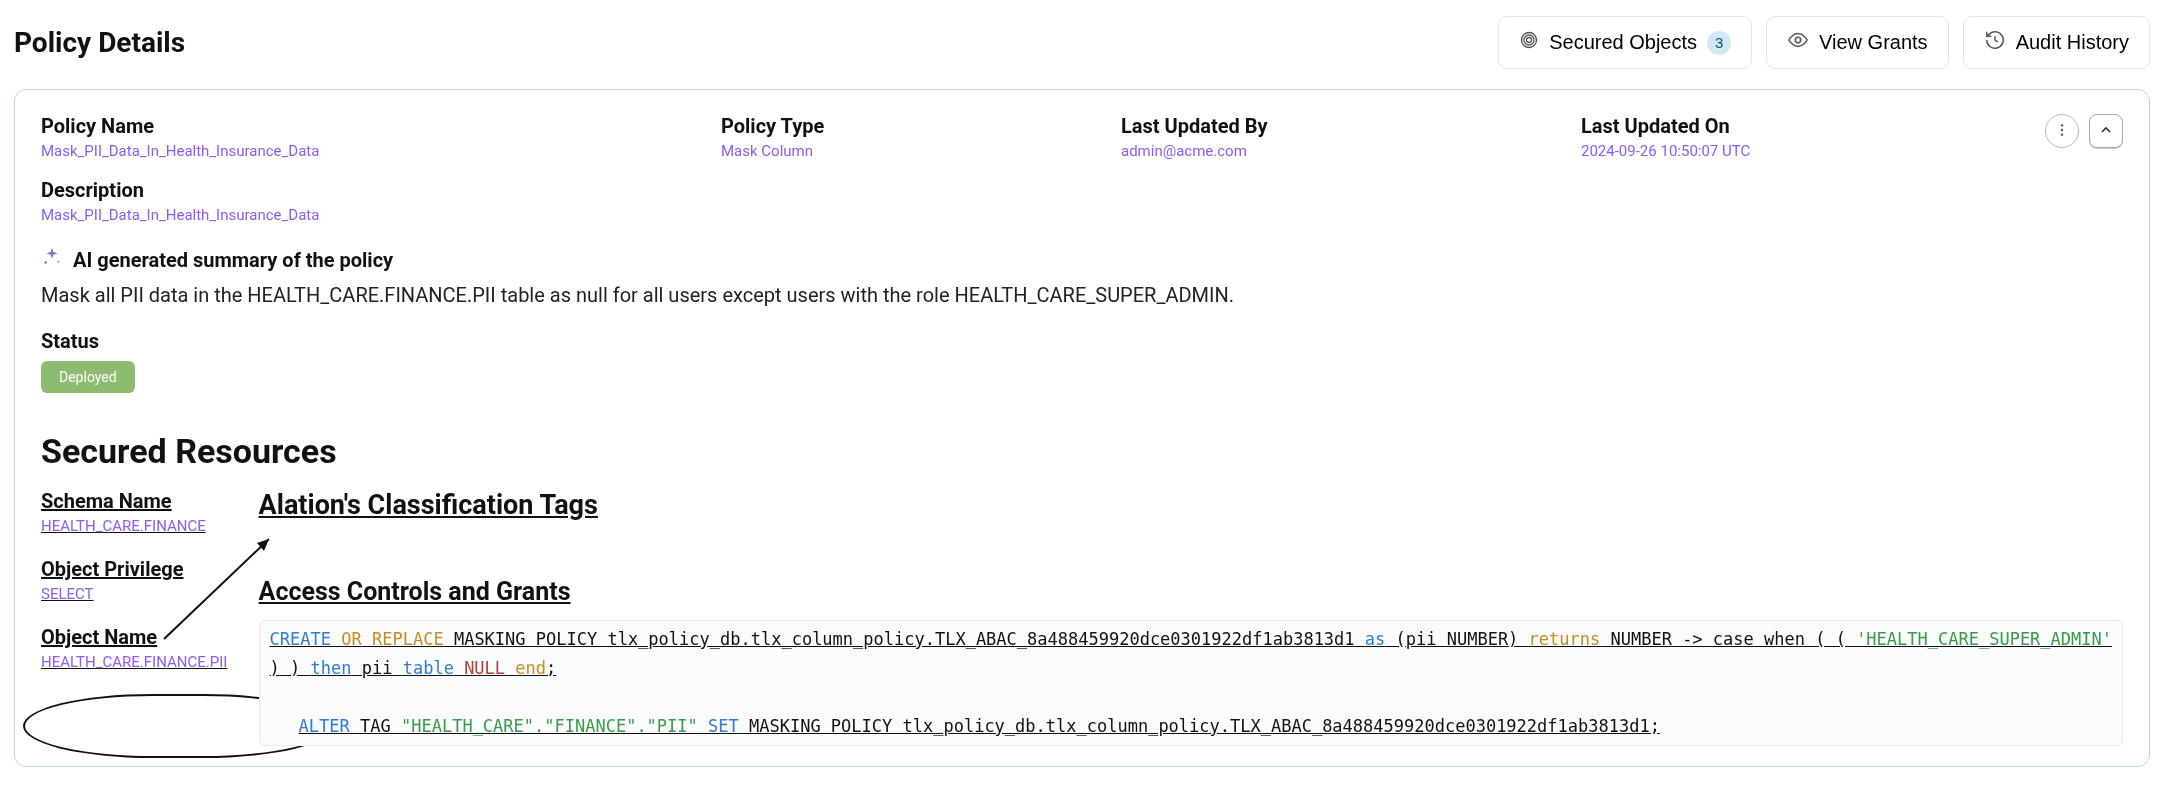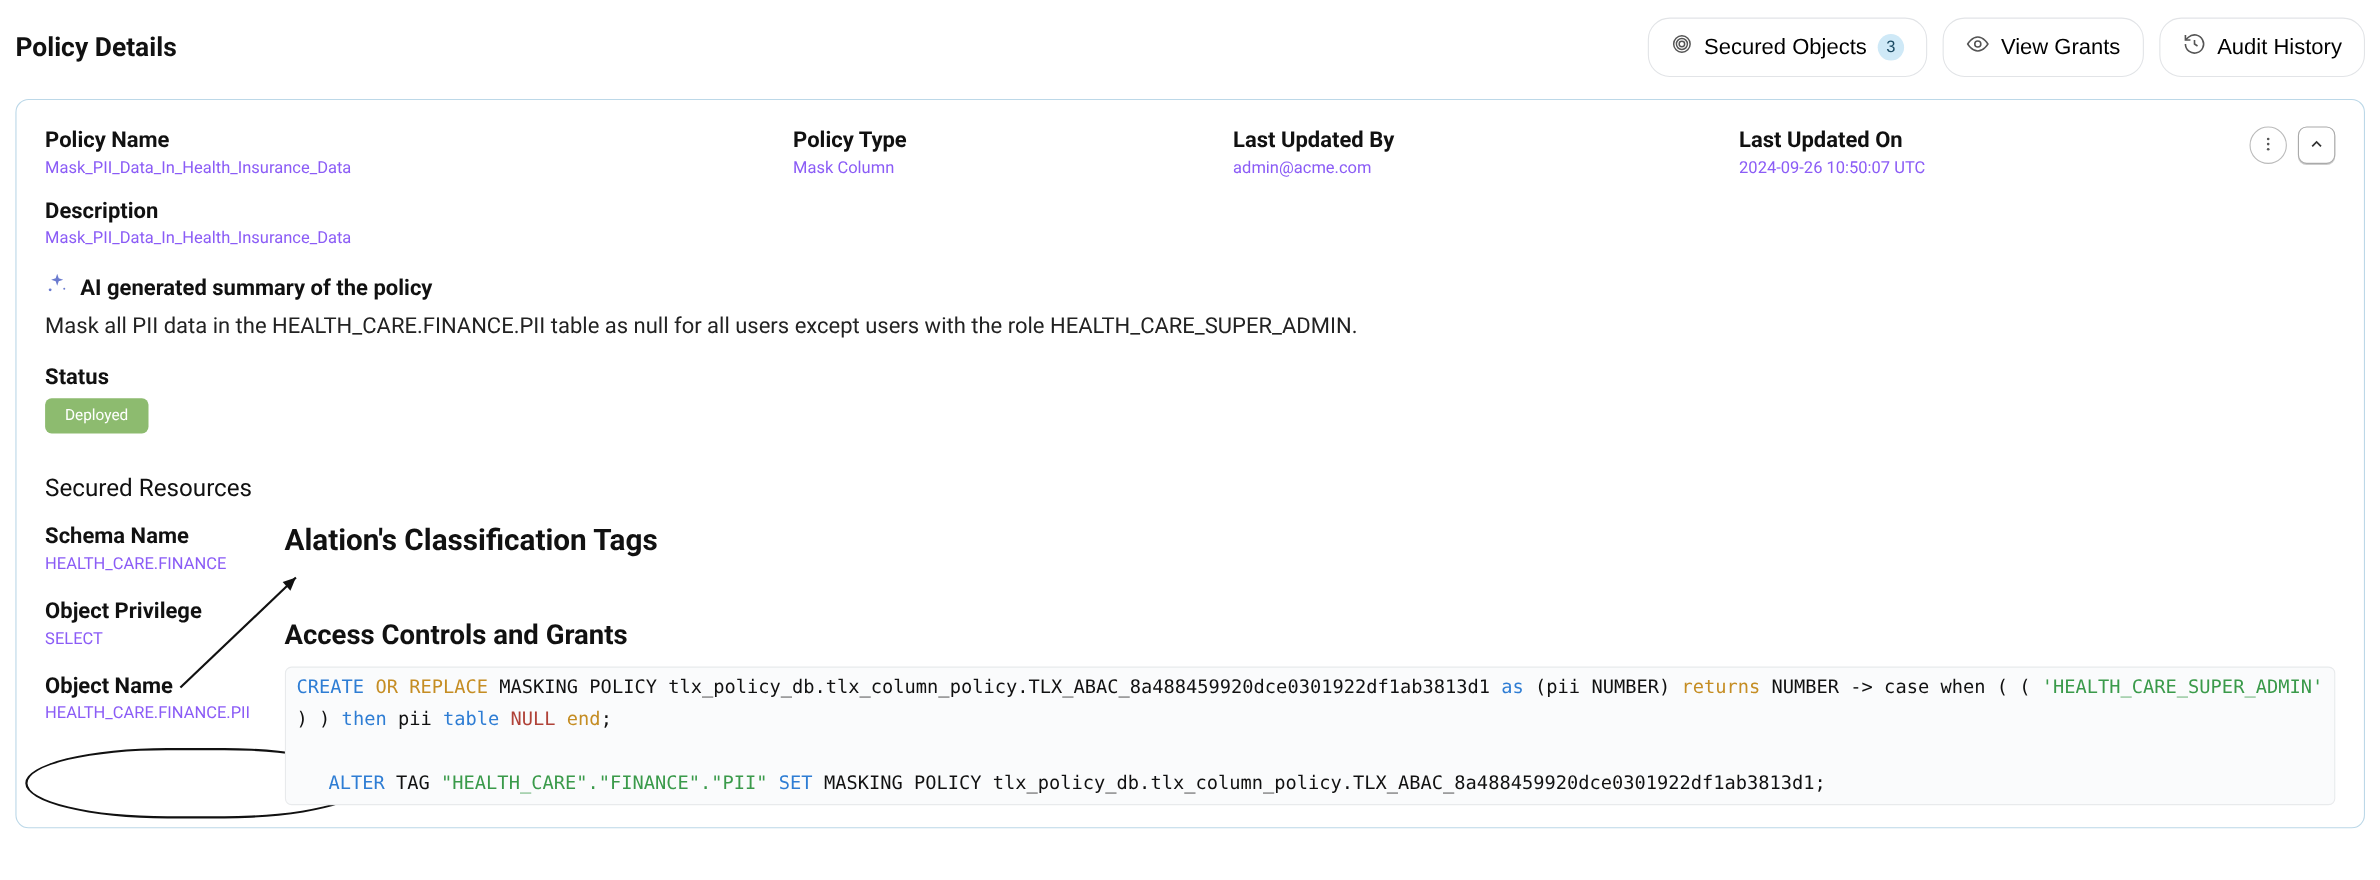--- a/index.html
+++ b/index.html
@@ -11,33 +11,33 @@
     width: 2164px;
     padding: 16px 14px;
   }
   .header-row {
     display: flex;
     justify-content: space-between;
     align-items: center;
     margin-bottom: 20px;
   }
   .page-title {
-    font-size: 24px;
+    font-size: 28px;
     font-weight: 700;
   }
   .action-buttons {
     display: flex;
     gap: 14px;
   }
   .action-btn {
     display: inline-flex;
     align-items: center;
     gap: 10px;
     border: 1px solid #e2e4e7;
-    border-radius: 20px;
+    border-radius: 9px;
     padding: 12px 20px;
     font-size: 20px;
     background: #fff;
     cursor: pointer;
   }
   .action-btn .badge {
     background: #cfe9f7;
     border-radius: 999px;
     width: 24px;
     height: 24px;
@@ -119,27 +119,28 @@
   }
   .status-chip {
     display: inline-block;
     background: #8dbb6f;
     color: #fff;
     font-size: 14px;
     padding: 8px 18px;
     border-radius: 6px;
   }
   .sr-heading {
-    font-size: 22px;
-    font-weight: 400;
+    font-size: 34px;
+    font-weight: 700;
     margin: 38px 0 18px 0;
   }
   .sr-grid {
     display: flex;
     gap: 14px;
+    text-decoration: underline;
   }
   .sr-left {
     width: 310px;
   }
   .sr-right {
     flex: 1;
     position: relative;
   }
   .classification-heading {
     font-size: 27px;

